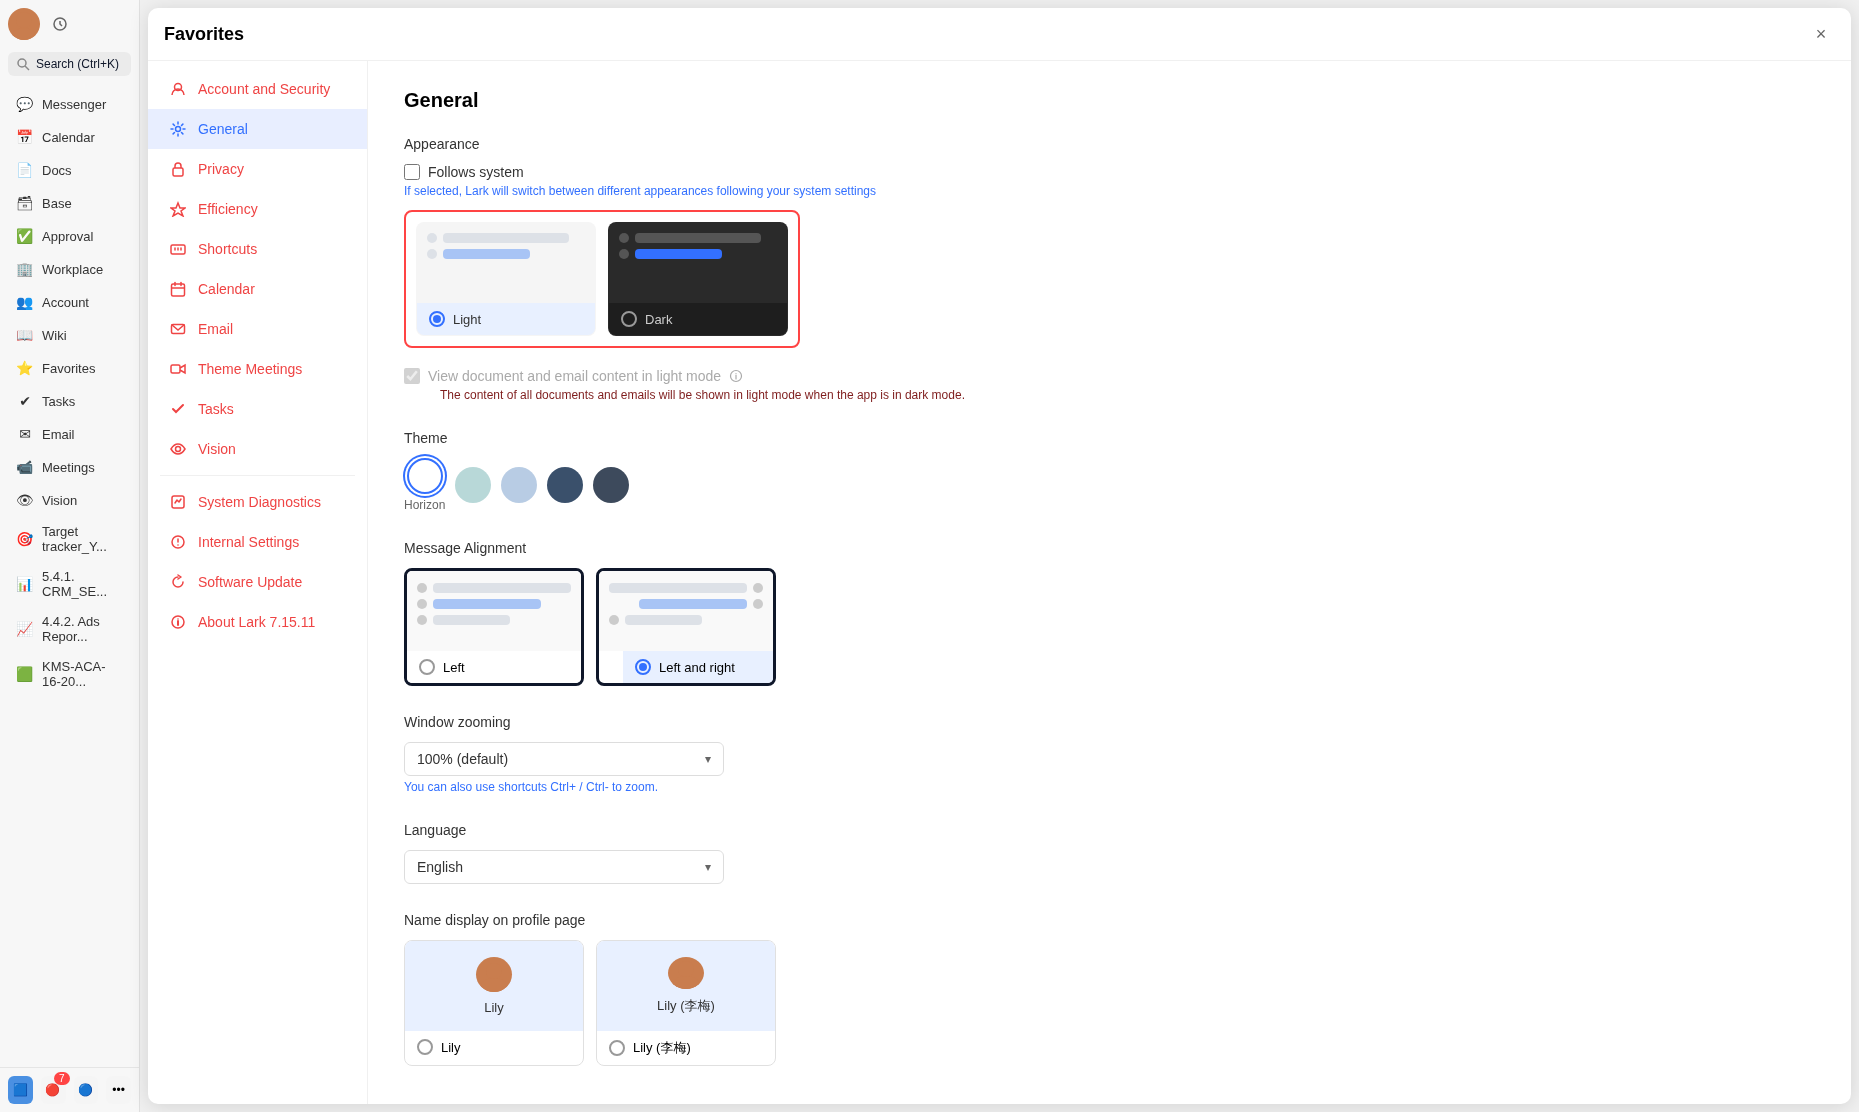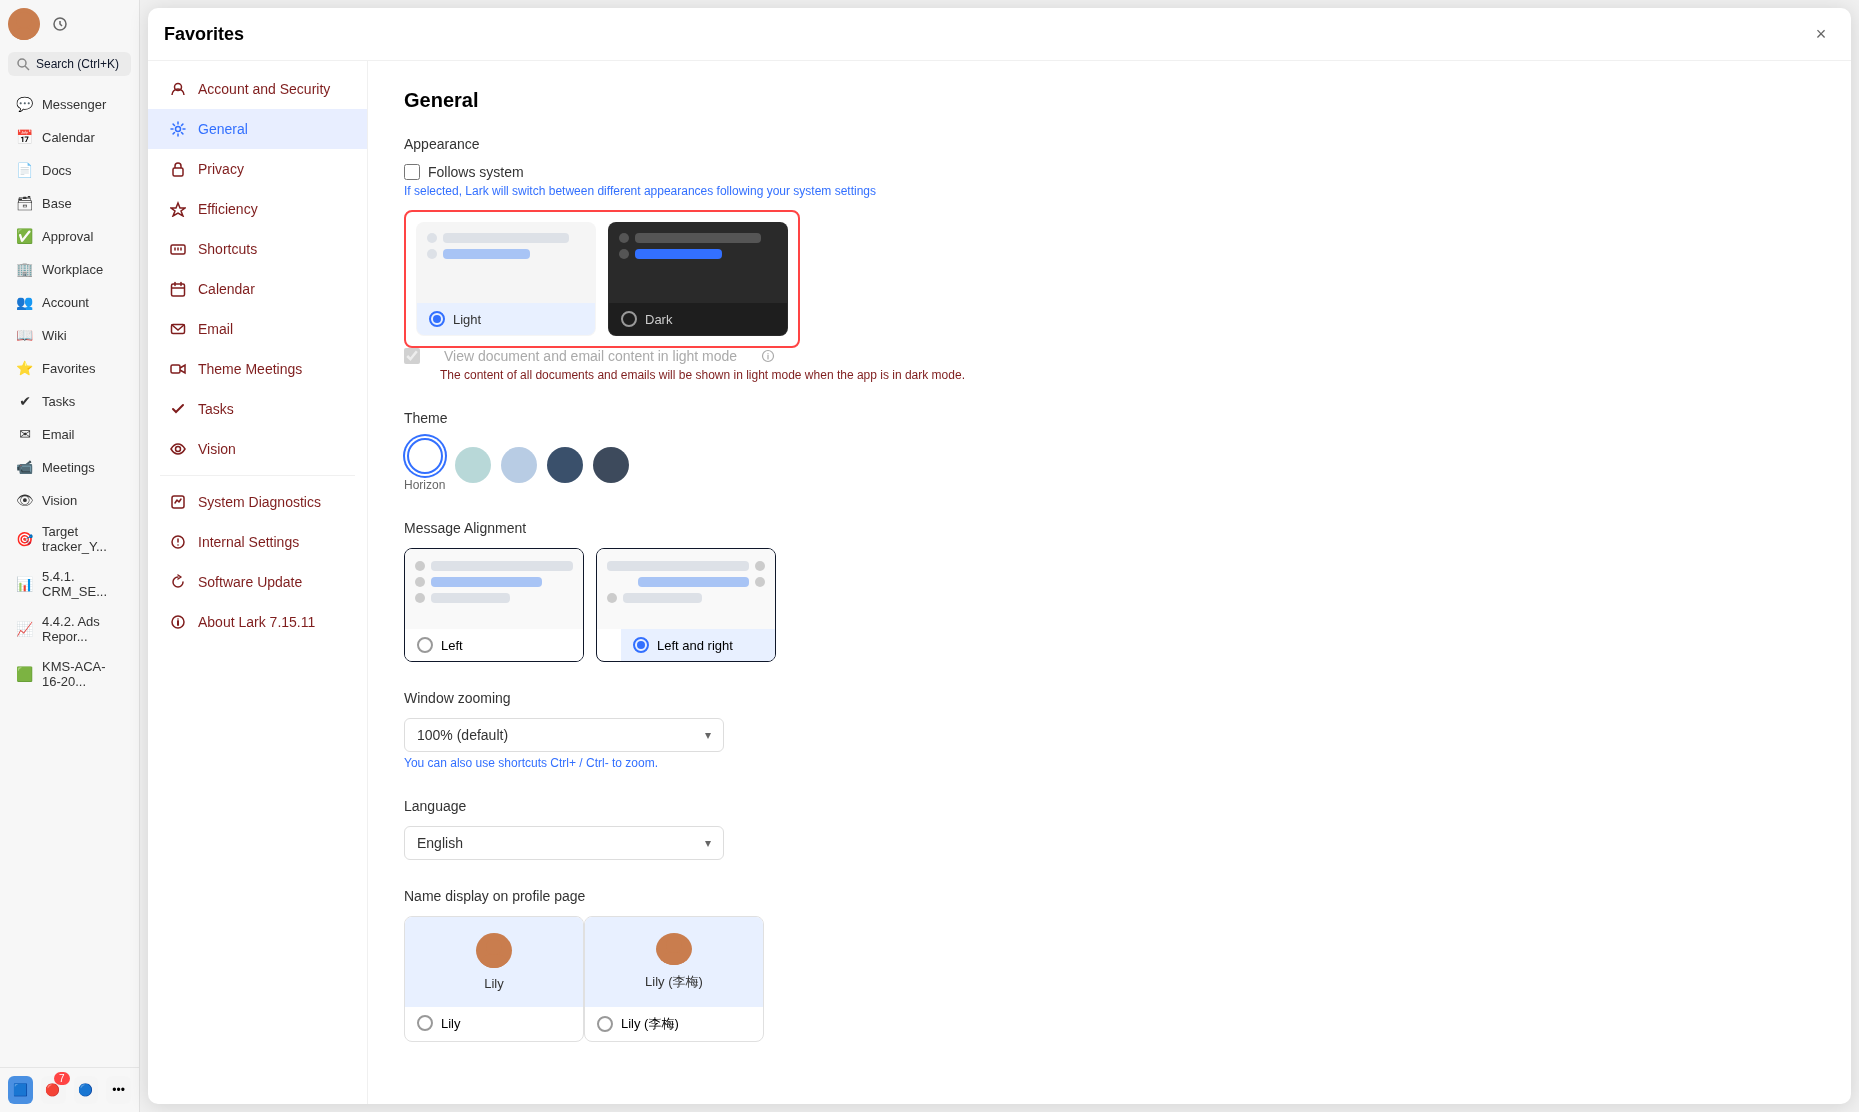--- a/index.html
+++ b/index.html
@@ -48,21 +48,21 @@
     .settings-title { font-size: 18px; font-weight: 600; flex: 1; }
     .close-btn { width: 28px; height: 28px; border-radius: 50%; border: none; background: transparent; cursor: pointer; display: flex; align-items: center; justify-content: center; color: #666; font-size: 18px; }
 
     .settings-body { display: flex; flex: 1; overflow: hidden; }
 
     
     .settings-nav {
       width: 220px; border-right: 1px solid #f0f0f0; overflow-y: auto; padding: 8px 0;
     }
     .settings-nav-item {
-      display: flex; align-items: center; gap: 10px; padding: 10px 20px; cursor: pointer; color: #7f1d1d; font-size: 14px; border-radius: 0;
+      display: flex; align-items: center; gap: 10px; padding: 10px 20px; cursor: pointer; color: #ef4444; font-size: 14px; border-radius: 0;
     }
     .settings-nav-item.active { background: #e8eeff; color: #3370ff; }
     .settings-nav-item .s-icon { width: 20px; height: 20px; display: flex; align-items: center; justify-content: center; font-size: 15px; flex-shrink: 0; }
 
     
     .settings-content { flex: 1; overflow-y: auto; padding: 28px 36px; }
     .settings-section-title { font-size: 20px; font-weight: 600; margin-bottom: 24px; }
     .section-group { margin-bottom: 28px; }
     .section-label { font-size: 14px; font-weight: 500; color: #333; margin-bottom: 12px; }
     .checkbox-row { display: flex; align-items: center; gap: 8px; margin-bottom: 4px; }
@@ -84,52 +84,52 @@
     .dark-card .card-footer { background: #1e1e1e; }
     .radio-btn { width: 16px; height: 16px; border-radius: 50%; border: 2px solid; display: flex; align-items: center; justify-content: center; flex-shrink: 0; }
     .radio-btn.selected-blue { border-color: #3370ff; }
     .radio-btn.selected-blue::after { content: ''; width: 8px; height: 8px; border-radius: 50%; background: #3370ff; }
     .radio-btn.unselected { border-color: #999; }
     .card-label { font-size: 13px; font-weight: 500; }
     .light-card .card-label { color: #333; }
     .dark-card .card-label { color: #ccc; }
 
     
-    .doc-checkbox-row { display: flex; align-items: center; gap: 24px; margin-top: 0; }
+    .doc-checkbox-row { display: flex; align-items: center; gap: 8px; margin-top: 20px; }
     .doc-checkbox-row input { width: 16px; height: 16px; }
     .doc-label { font-size: 14px; color: #aaa; }
 
     
     .theme-circles { display: flex; gap: 10px; align-items: center; margin-top: 8px; }
     .theme-circle {
       width: 36px; height: 36px; border-radius: 50%; cursor: pointer; border: 2px solid transparent;
     }
     .theme-circle.selected { border-color: #3370ff; box-shadow: 0 0 0 2px #fff, 0 0 0 4px #3370ff; }
     .theme-label { font-size: 12px; color: #666; margin-top: 4px; text-align: center; }
     .theme-item { display: flex; flex-direction: column; align-items: center; }
 
     
     .alignment-cards { display: flex; gap: 12px; margin-top: 8px; }
     .alignment-card {
-      width: 180px; border-radius: 8px; overflow: hidden; cursor: pointer; border: 1px solid #0f172a;
+      width: 180px; border-radius: 8px; overflow: hidden; cursor: pointer; border: 3px solid #0f172a;
     }
     .alignment-preview { height: 80px; background: #f9f9f9; padding: 12px 10px; display: flex; flex-direction: column; gap: 6px; }
     .alignment-footer { padding: 8px 12px; display: flex; align-items: center; gap: 8px; }
     .alignment-footer.active { background: #e8f0ff; margin-left: 24px; }
     .alignment-footer.inactive { background: #fff; }
     .align-label { font-size: 13px; }
     .settings-dropdown {
       width: 320px; border: 1px solid #ddd; border-radius: 6px; padding: 8px 12px; display: flex; align-items: center; justify-content: space-between; cursor: pointer; background: #fff;
     }
     .dropdown-label { font-size: 14px; color: #333; }
     .dropdown-chevron { color: #666; font-size: 12px; }
     .zoom-hint { font-size: 12px; color: #3370ff; margin-top: 4px; }
 
     
-    .name-cards { display: flex; margin-top: 8px; }
+    .name-cards { display: flex; gap: 12px; margin-top: 8px; }
     .name-card { width: 180px; border-radius: 8px; overflow: hidden; cursor: pointer; border: 1px solid #e0e0e0; }
     .name-card-preview { background: #e8f0ff; padding: 16px; display: flex; flex-direction: column; align-items: center; gap: 8px; height: 90px; justify-content: center; }
     .name-avatar { width: 36px; height: 36px; border-radius: 50%; background: #c97d4e; display: flex; align-items: center; justify-content: center; overflow: hidden; }
     .name-card-footer { padding: 8px 12px; display: flex; align-items: center; gap: 8px; }
 
     
     ::-webkit-scrollbar { width: 6px; }
     ::-webkit-scrollbar-track { background: transparent; }
     ::-webkit-scrollbar-thumb { background: #ccc; border-radius: 3px; }
 

